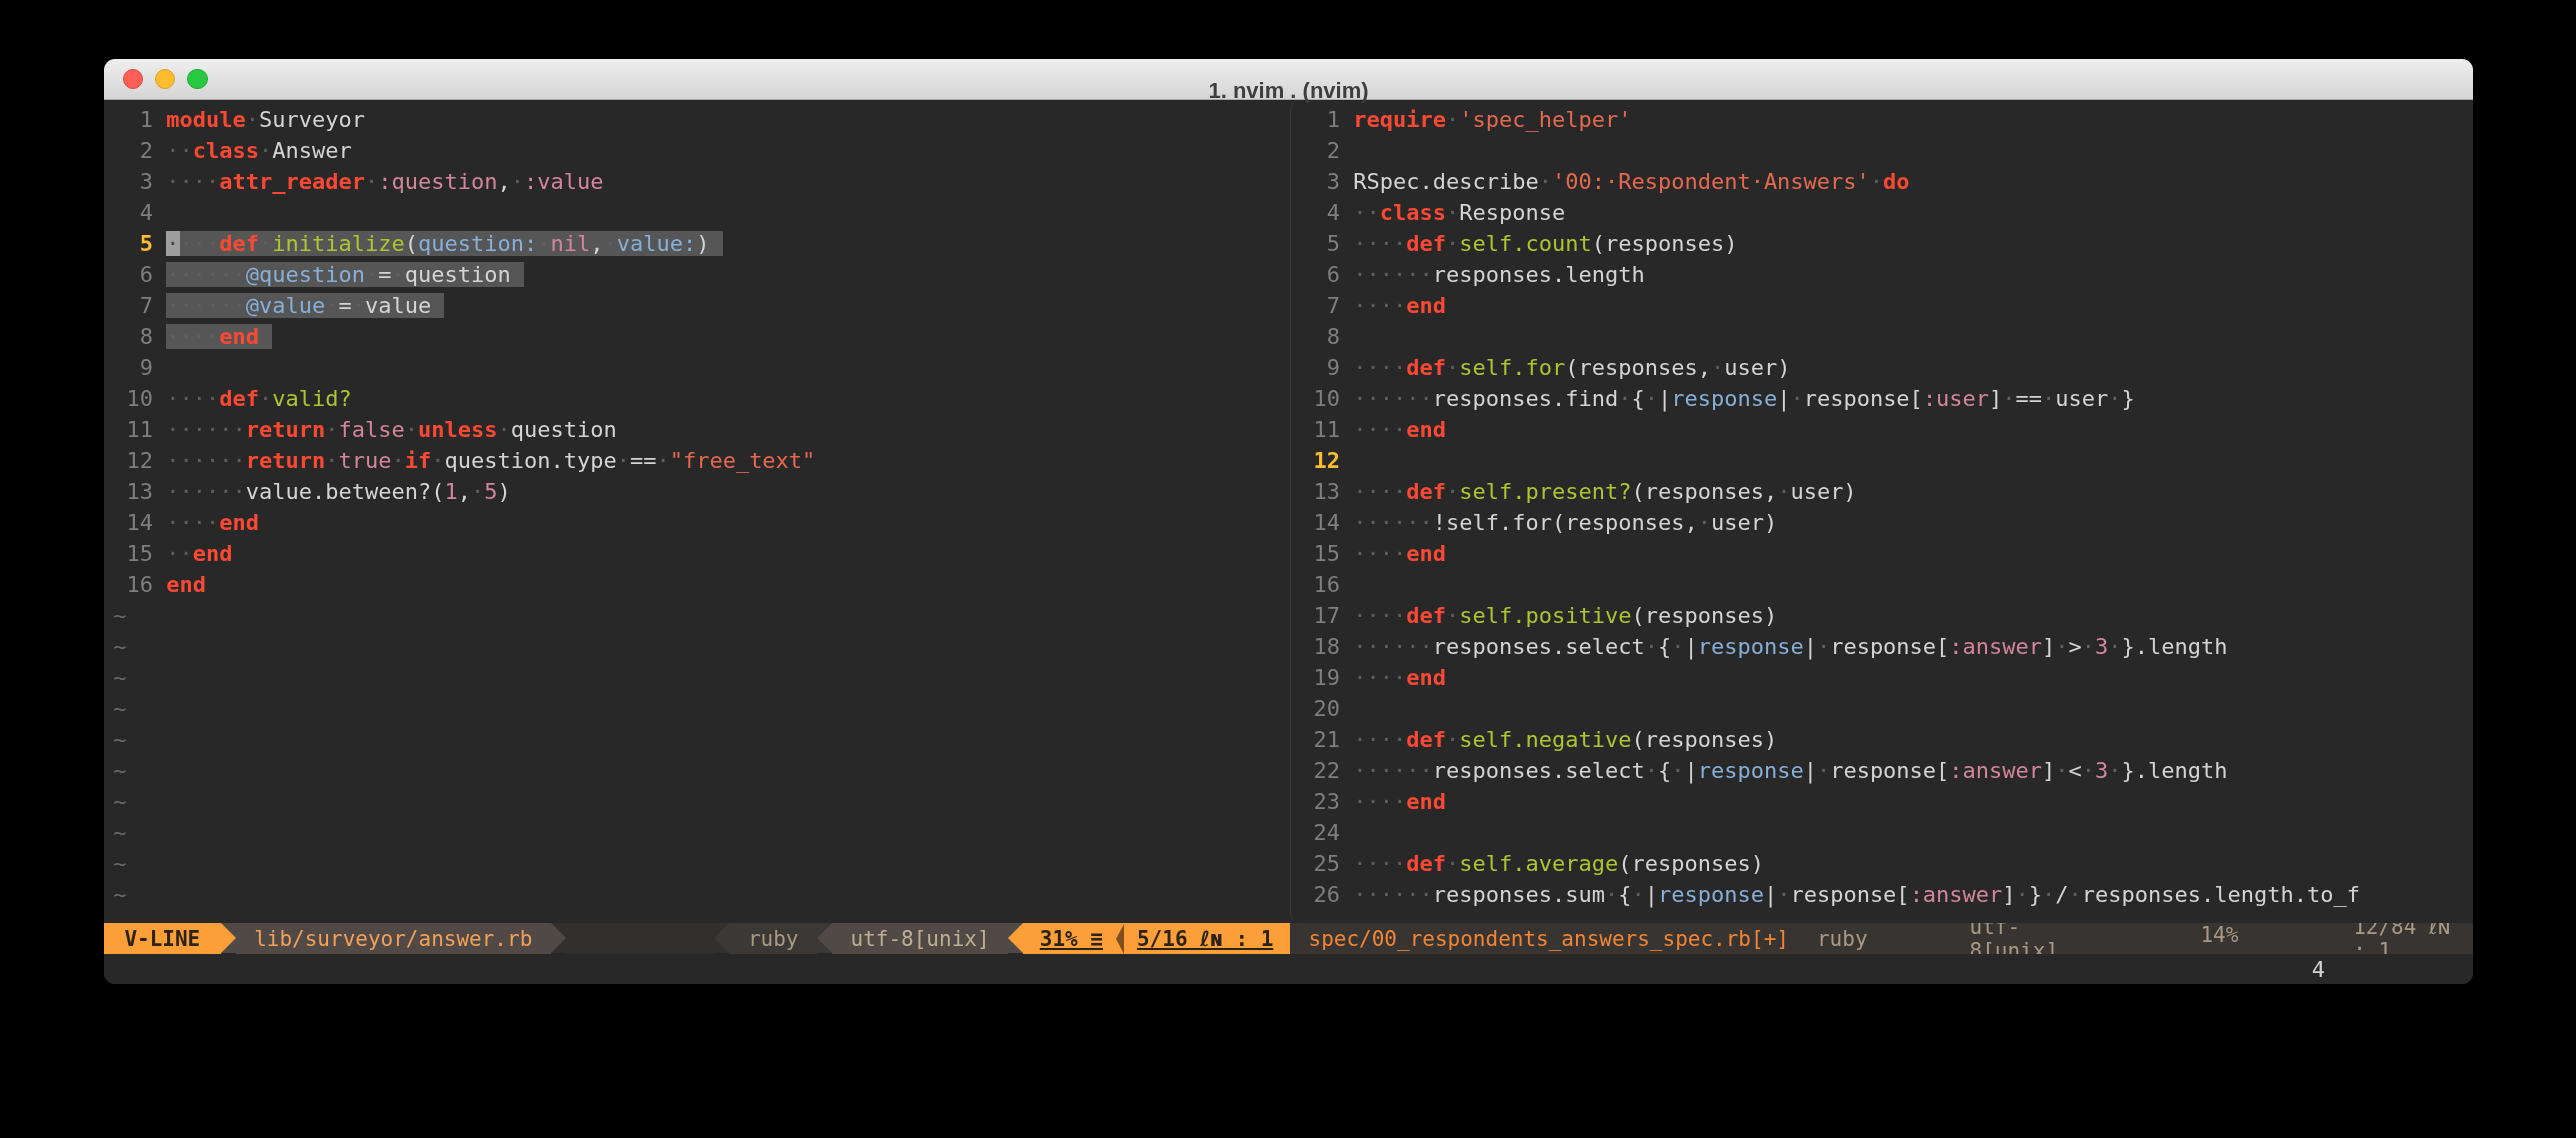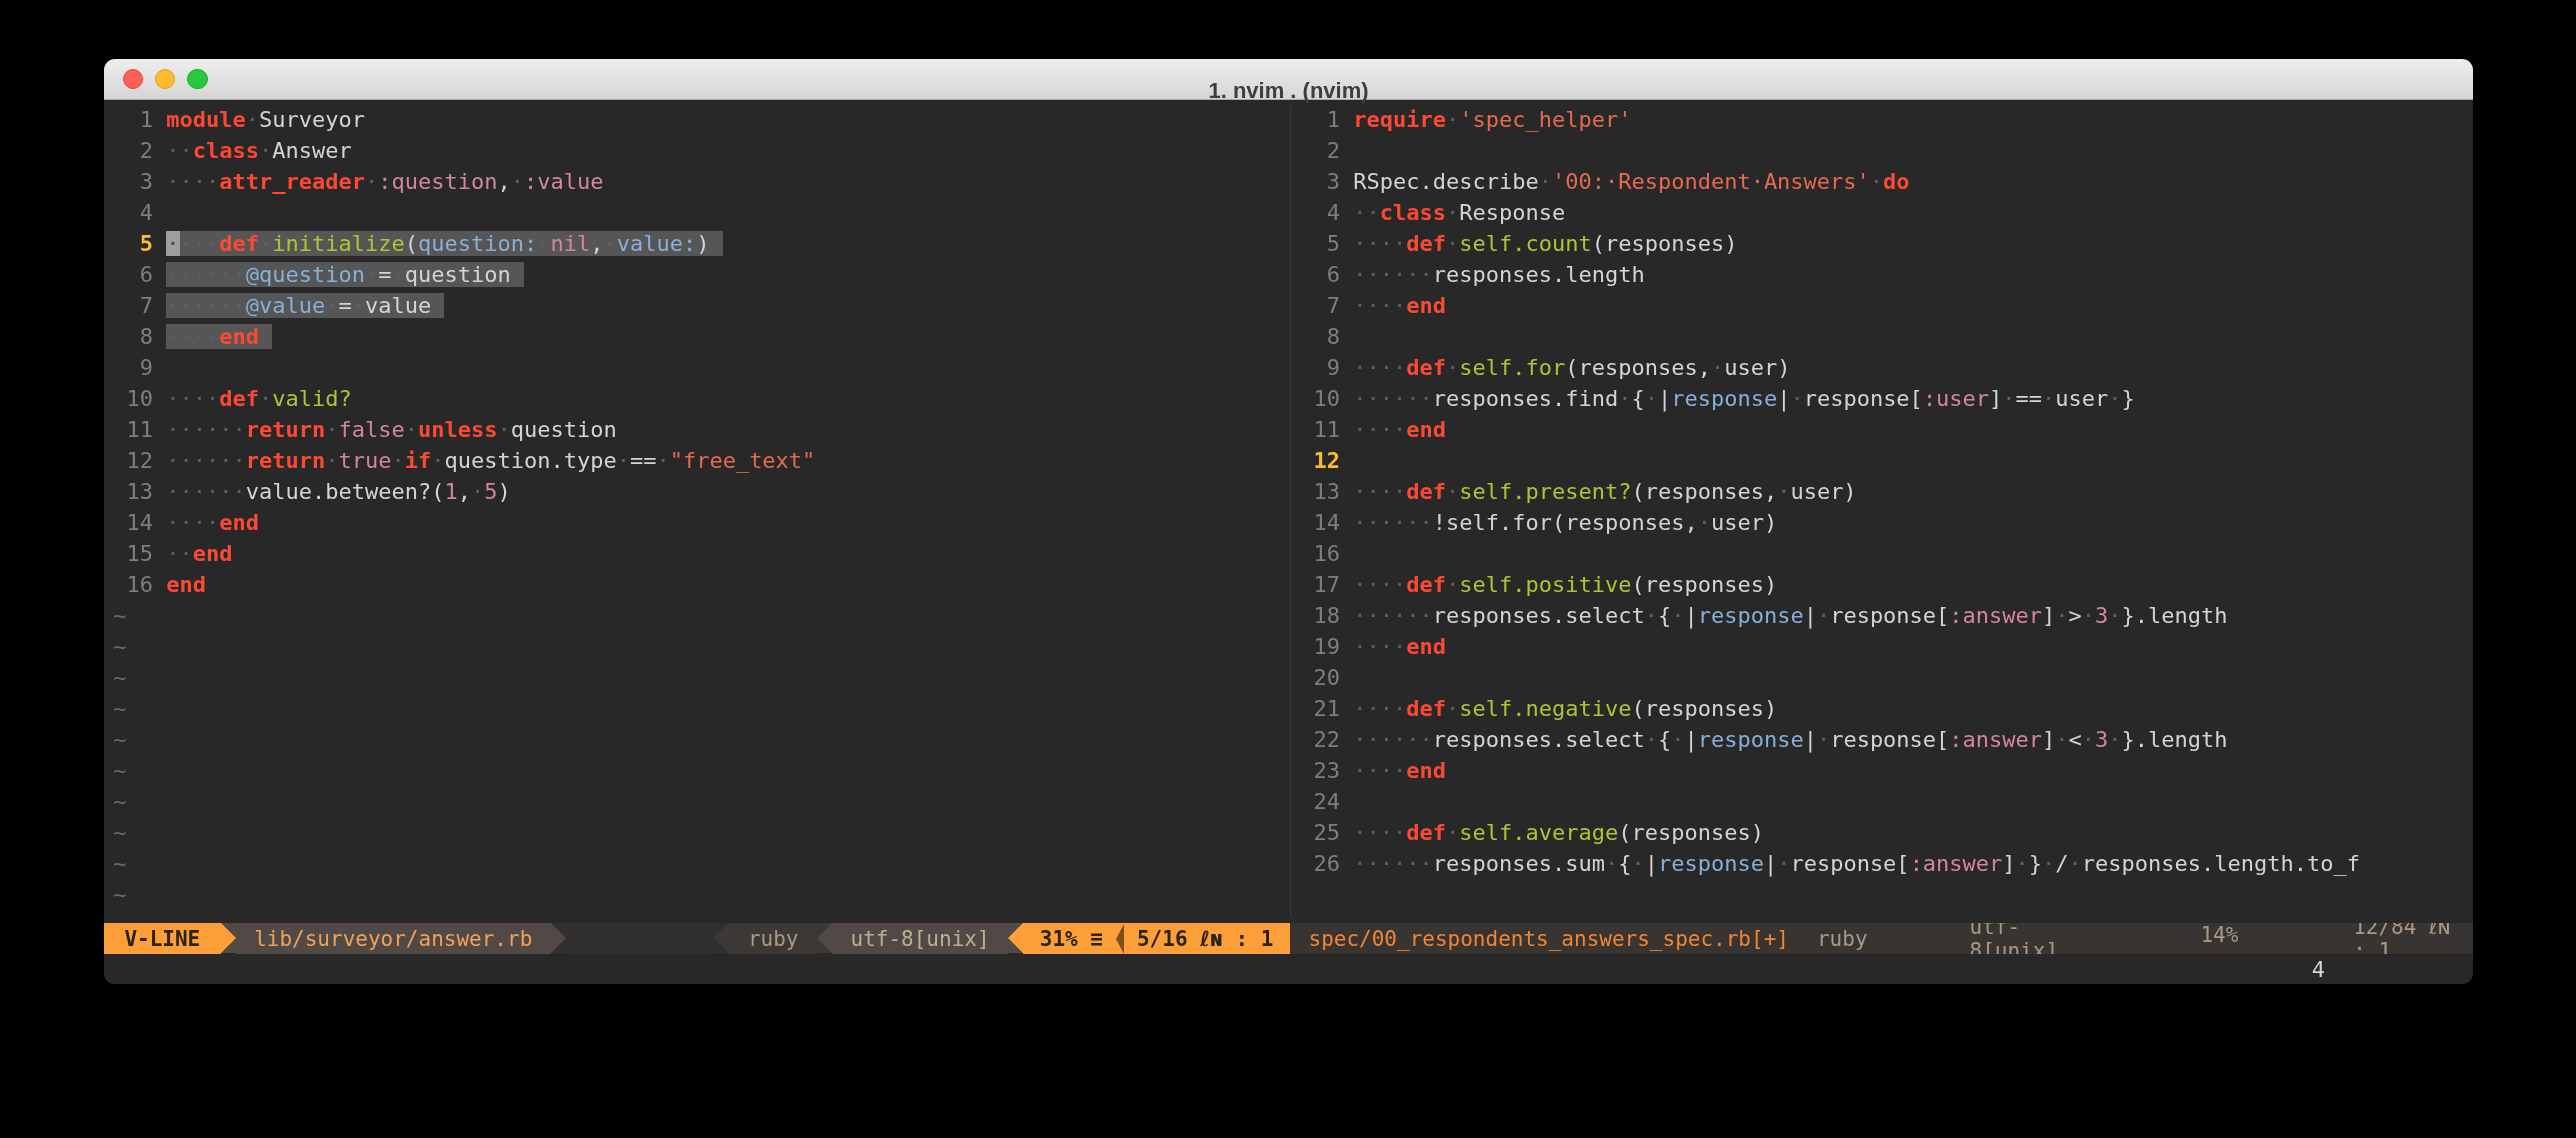--- a/index.html
+++ b/index.html
@@ -67,21 +67,21 @@
   .statusline{height:31px;display:flex;align-items:stretch;overflow:hidden;}
   .statusline.active{width:var(--left-w);}
   .statusline.inactive{flex:1;background:var(--status-inactive-bg);align-items:center;padding:0 18.5px;gap:28px;}
 
   .seg{display:flex;align-items:center;}
   .seg-mode{background:var(--status-mode-bg);color:var(--status-mode-fg);font-weight:bold;padding:0 20.4px;}
   .seg-file{background:var(--status-file-bg);color:var(--status-file-fg);padding:0 18.5px;}
   .seg-mid{flex:1;background:var(--status-mid-bg);}
   .seg-ft{background:var(--status-ft-bg);color:var(--status-mid-fg);padding:0 18.5px;}
   .seg-enc{background:var(--status-file-bg);color:var(--status-enc-fg);padding:0 18.5px;}
-  .seg-pos{background:var(--status-mode-bg);color:var(--status-mode-fg);font-weight:bold;padding:0 16.7px;gap:13px;}
+  .seg-pos{background:var(--status-mode-bg);color:var(--status-mode-fg);font-weight:bold;padding:0 16.7px;gap:13px;text-decoration:underline;}
 
   .pl{width:0;height:0;border-top:15.7px solid transparent;border-bottom:15.7px solid transparent;}
   .a1{border-left:15.7px solid var(--status-mode-bg);background:var(--status-file-bg);}
   .a2{border-left:15.7px solid var(--status-file-bg);background:var(--status-mid-bg);}
   .a3{border-right:15.7px solid var(--status-ft-bg);background:var(--status-mid-bg);}
   .a4{border-right:15.7px solid var(--status-file-bg);background:var(--status-ft-bg);}
   .a5{border-right:15.7px solid var(--status-mode-bg);background:var(--status-file-bg);}
   .innersep{width:0;height:0;border-top:15.7px solid transparent;border-bottom:15.7px solid transparent;border-right:8.3px solid rgba(0,0,0,0.5);}
 
   .statusline.inactive .r-file{color:var(--status-inactive-file);}
@@ -146,20 +146,21 @@
             <div class="row"><span class="lnum">5</span><span class="ltext"><span class="tk-d">····</span><span class="tk-k">def</span><span class="tk-d">·</span><span class="tk-g">self.count</span><span class="tk-f">(responses)</span></span></div>
             <div class="row"><span class="lnum">6</span><span class="ltext"><span class="tk-d">······</span><span class="tk-f">responses.length</span></span></div>
             <div class="row"><span class="lnum">7</span><span class="ltext"><span class="tk-d">····</span><span class="tk-k">end</span></span></div>
             <div class="row"><span class="lnum">8</span><span class="ltext"></span></div>
             <div class="row"><span class="lnum">9</span><span class="ltext"><span class="tk-d">····</span><span class="tk-k">def</span><span class="tk-d">·</span><span class="tk-g">self.for</span><span class="tk-f">(responses,</span><span class="tk-d">·</span><span class="tk-f">user)</span></span></div>
             <div class="row"><span class="lnum">10</span><span class="ltext"><span class="tk-d">······</span><span class="tk-f">responses.find</span><span class="tk-d">·</span><span class="tk-f">{</span><span class="tk-d">·</span><span class="tk-f">|</span><span class="tk-b">response</span><span class="tk-f">|</span><span class="tk-d">·</span><span class="tk-f">response[</span><span class="tk-p">:user</span><span class="tk-f">]</span><span class="tk-d">·</span><span class="tk-f">==</span><span class="tk-d">·</span><span class="tk-f">user</span><span class="tk-d">·</span><span class="tk-f">}</span></span></div>
             <div class="row"><span class="lnum">11</span><span class="ltext"><span class="tk-d">····</span><span class="tk-k">end</span></span></div>
             <div class="row"><span class="lnum cur">12</span><span class="ltext"></span></div>
             <div class="row"><span class="lnum">13</span><span class="ltext"><span class="tk-d">····</span><span class="tk-k">def</span><span class="tk-d">·</span><span class="tk-g">self.present?</span><span class="tk-f">(responses,</span><span class="tk-d">·</span><span class="tk-f">user)</span></span></div>
             <div class="row"><span class="lnum">14</span><span class="ltext"><span class="tk-d">······</span><span class="tk-f">!self.for(responses,</span><span class="tk-d">·</span><span class="tk-f">user)</span></span></div>
+            <div class="row"><span class="lnum">15</span><span class="ltext"><span class="tk-d">····</span><span class="tk-k">end</span></span></div>
             <div class="row"><span class="lnum">16</span><span class="ltext"></span></div>
             <div class="row"><span class="lnum">17</span><span class="ltext"><span class="tk-d">····</span><span class="tk-k">def</span><span class="tk-d">·</span><span class="tk-g">self.positive</span><span class="tk-f">(responses)</span></span></div>
             <div class="row"><span class="lnum">18</span><span class="ltext"><span class="tk-d">······</span><span class="tk-f">responses.select</span><span class="tk-d">·</span><span class="tk-f">{</span><span class="tk-d">·</span><span class="tk-f">|</span><span class="tk-b">response</span><span class="tk-f">|</span><span class="tk-d">·</span><span class="tk-f">response[</span><span class="tk-p">:answer</span><span class="tk-f">]</span><span class="tk-d">·</span><span class="tk-f">&gt;</span><span class="tk-d">·</span><span class="tk-p">3</span><span class="tk-d">·</span><span class="tk-f">}.length</span></span></div>
             <div class="row"><span class="lnum">19</span><span class="ltext"><span class="tk-d">····</span><span class="tk-k">end</span></span></div>
             <div class="row"><span class="lnum">20</span><span class="ltext"></span></div>
             <div class="row"><span class="lnum">21</span><span class="ltext"><span class="tk-d">····</span><span class="tk-k">def</span><span class="tk-d">·</span><span class="tk-g">self.negative</span><span class="tk-f">(responses)</span></span></div>
             <div class="row"><span class="lnum">22</span><span class="ltext"><span class="tk-d">······</span><span class="tk-f">responses.select</span><span class="tk-d">·</span><span class="tk-f">{</span><span class="tk-d">·</span><span class="tk-f">|</span><span class="tk-b">response</span><span class="tk-f">|</span><span class="tk-d">·</span><span class="tk-f">response[</span><span class="tk-p">:answer</span><span class="tk-f">]</span><span class="tk-d">·</span><span class="tk-f">&lt;</span><span class="tk-d">·</span><span class="tk-p">3</span><span class="tk-d">·</span><span class="tk-f">}.length</span></span></div>
             <div class="row"><span class="lnum">23</span><span class="ltext"><span class="tk-d">····</span><span class="tk-k">end</span></span></div>
             <div class="row"><span class="lnum">24</span><span class="ltext"></span></div>
             <div class="row"><span class="lnum">25</span><span class="ltext"><span class="tk-d">····</span><span class="tk-k">def</span><span class="tk-d">·</span><span class="tk-g">self.average</span><span class="tk-f">(responses)</span></span></div>

